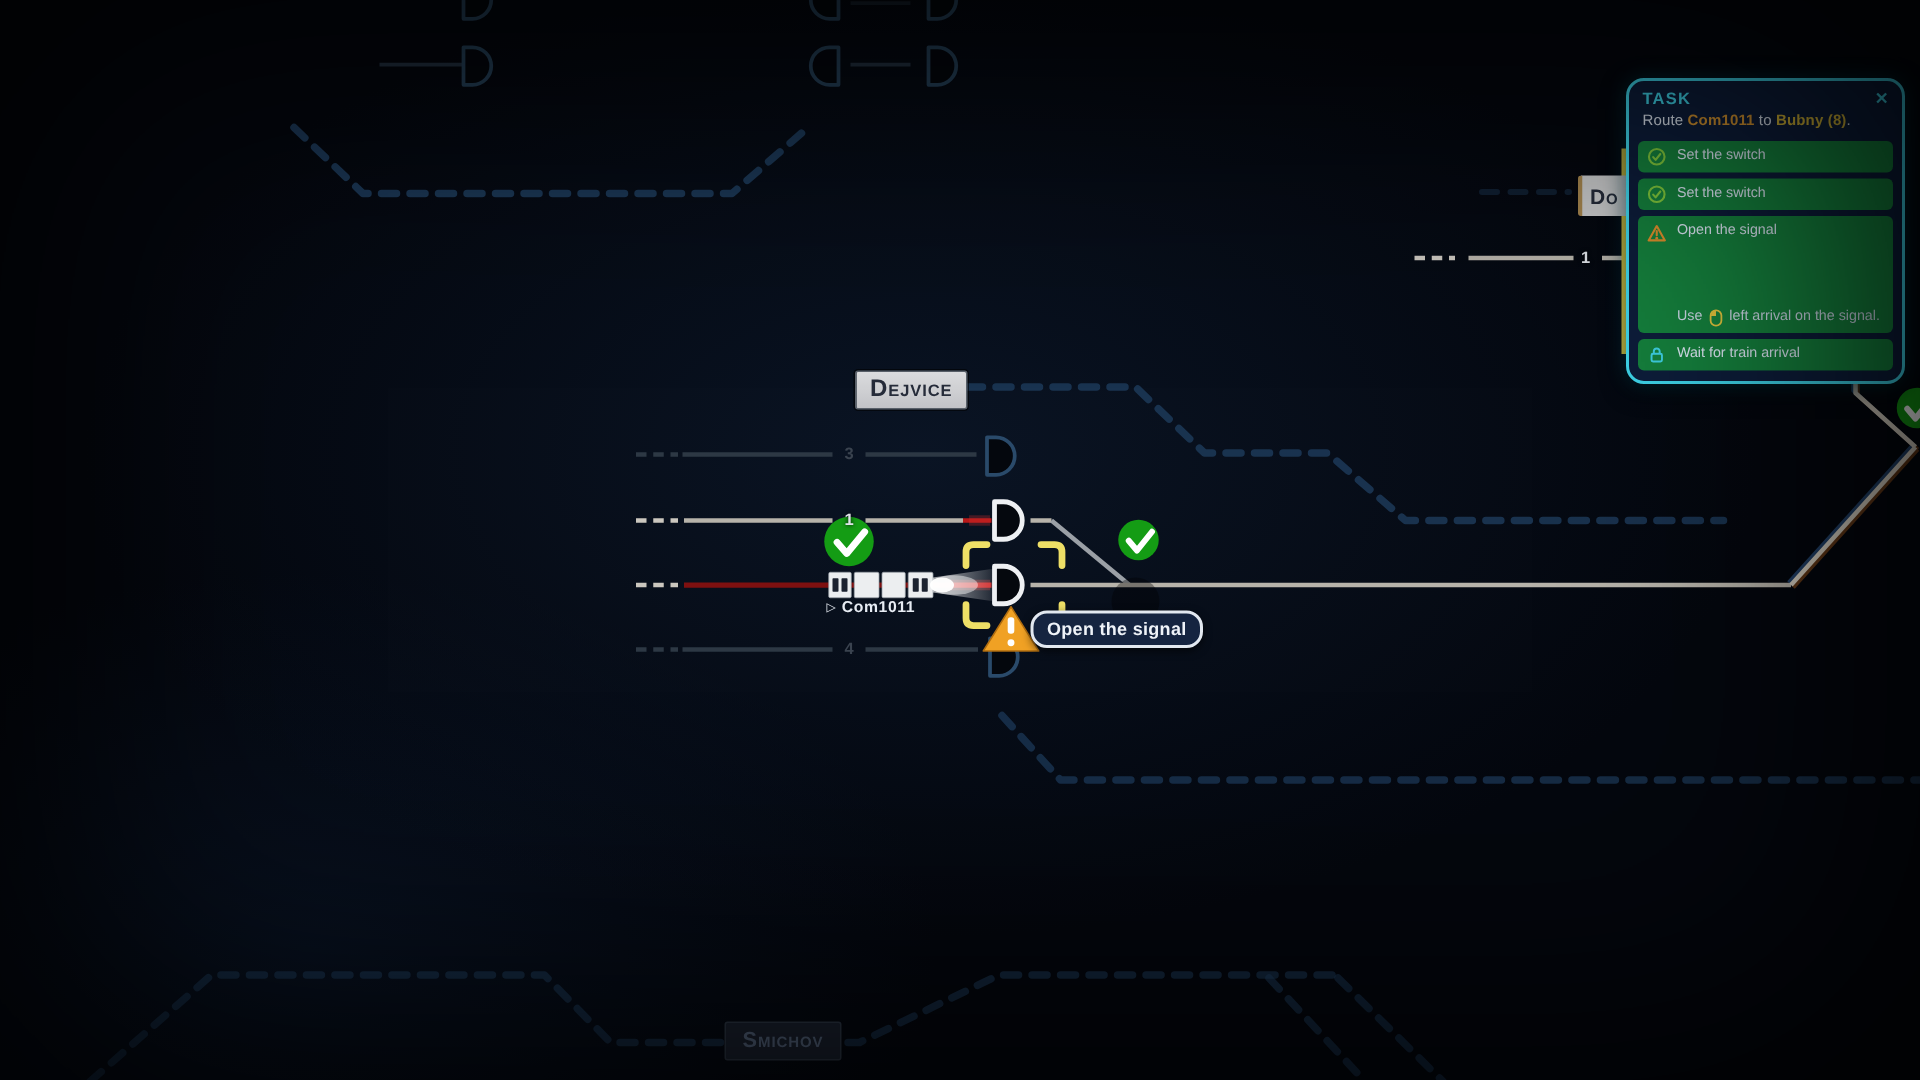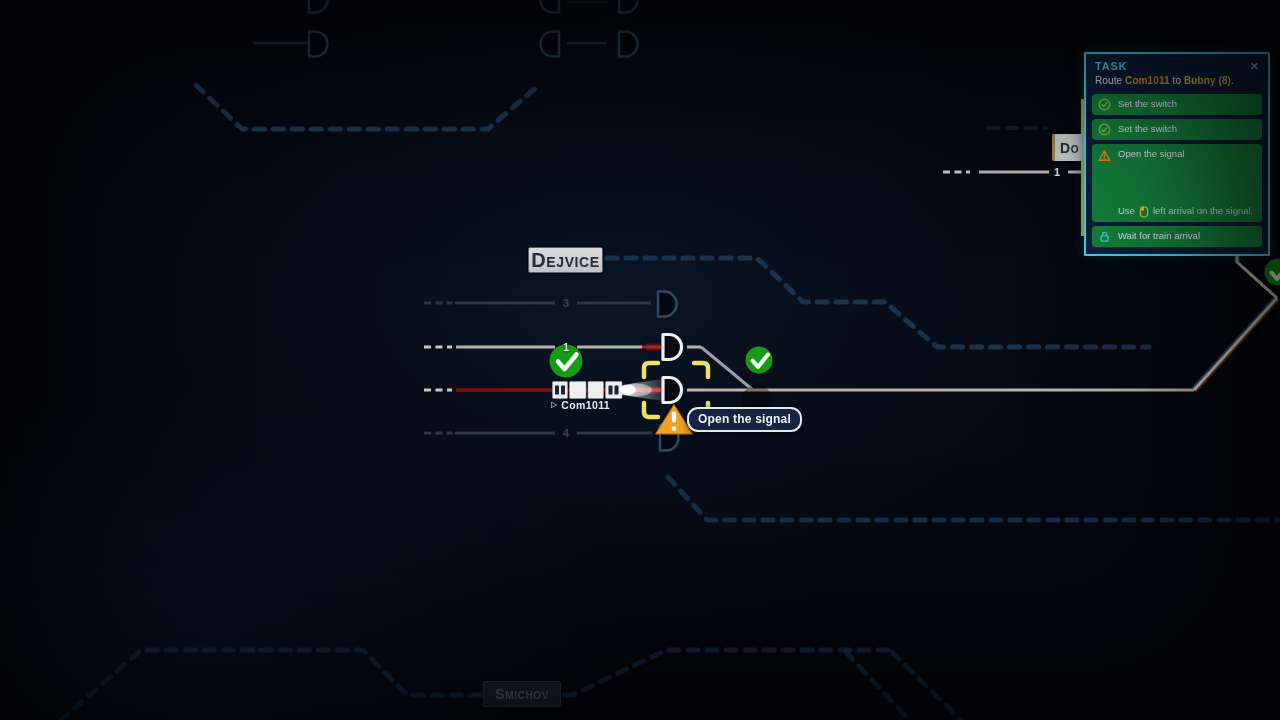--- a/index.html
+++ b/index.html
@@ -16,22 +16,23 @@
   svg.map{position:absolute;left:0;top:0;z-index:1;}
 
   .abs{position:absolute;z-index:2;}
   .station{
     display:flex;align-items:center;justify-content:center;
     font-variant:small-caps;font-weight:700;letter-spacing:.6px;
     border-radius:2px;box-sizing:border-box;
   }
   .station.bright{
     background:linear-gradient(#dcdddf,#c2c3c7);
-    color:#262c3a;border:1px solid #596069;font-size:20px;
+    color:#262c3a;border:1px solid #596069;font-size:16px;
     box-shadow:0 0 0 1px rgba(0,0,0,.55);
+    margin-left:42px;
   }
   .station.dim{
     background:#1b2230;color:#55657e;border:1px solid #2d3745;font-size:14.5px;
   }
   .station.partial{
     background:#cbcccd;color:#262c3a;border-left:3px solid #a5854e;
     justify-content:flex-start;padding-left:5px;font-size:14px;overflow:hidden;
     border-radius:2px 0 0 2px;z-index:1;
   }
   .tnum{width:12px;text-align:center;font-size:11px;font-weight:700;line-height:12px;}
@@ -44,21 +45,21 @@
 
   .tooltip{
     background:#152440;border:2px solid #e2e8f0;border-radius:11px;
     color:#eef2f8;font-size:12px;font-weight:700;letter-spacing:.2px;
     padding:3px 9px 4px;white-space:nowrap;z-index:3;
     box-shadow:0 2px 6px rgba(0,0,0,.6);
   }
 
   .task-panel{
     left:1084px;top:52px;width:186px;box-sizing:border-box;z-index:5;
-    background:#0d1d3a;border:2px solid #3ed3e8;border-radius:1px;
+    background:#0d1d3a;border:2px solid #3ed3e8;border-radius:12px;
     padding:5px 6px 7px;color:#dce6f3;
     box-shadow:0 0 14px rgba(0,200,240,.18),0 4px 16px rgba(0,0,0,.6);
   }
   .tp-head{display:flex;align-items:center;justify-content:space-between;padding:1px 3px 2px;}
   .tp-title{color:#3ed3e8;font-size:11px;font-weight:800;letter-spacing:.8px;}
   .tp-close{color:#3ed3e8;font-size:11px;font-weight:700;line-height:11px;cursor:default;}
   .tp-route{font-size:10px;color:#d9e1ec;padding:1px 3px 4px;letter-spacing:.1px;}
   .tp-route .train{color:#d1922f;font-weight:700;}
   .tp-route .dest{color:#d1b235;font-weight:700;}
   .titem{
@@ -204,21 +205,21 @@
 
     <g>
       <path d="M674,404.5 L692.5,434 H655.5 Z" fill="#f0a124" stroke="#b06d10" stroke-width="1" stroke-linejoin="round"></path>
       <rect x="671.8" y="411.5" width="4.4" height="11" rx="2" fill="#ffffff"></rect>
       <circle cx="674" cy="428.5" r="2.3" fill="#ffffff"></circle>
     </g>
   </svg>
 
   <div class="abs station bright" style="left:528px;top:247px;width:75px;height:26px;">Dejvice</div>
   <div class="abs station dim" style="left:483px;top:681px;width:78px;height:26px;">Smichov</div>
-  <div class="abs station partial" style="left:1052px;top:134px;width:33px;height:27px;">Do</div>
+  <div class="abs station partial" style="left:1052px;top:117px;width:33px;height:27px;">Do</div>
 
   <div class="abs tnum dim" style="left:560px;top:297px;">3</div>
   <div class="abs tnum lit" style="left:560px;top:341px;">1</div>
   <div class="abs tnum dim" style="left:560px;top:427px;">4</div>
   <div class="abs tnum lit" style="left:1051px;top:166px;">1</div>
 
   <div class="abs train-label" style="left:551px;top:399px;">
     <span class="mk">▷</span>
     <span class="tx">Com1011</span>
   </div>

